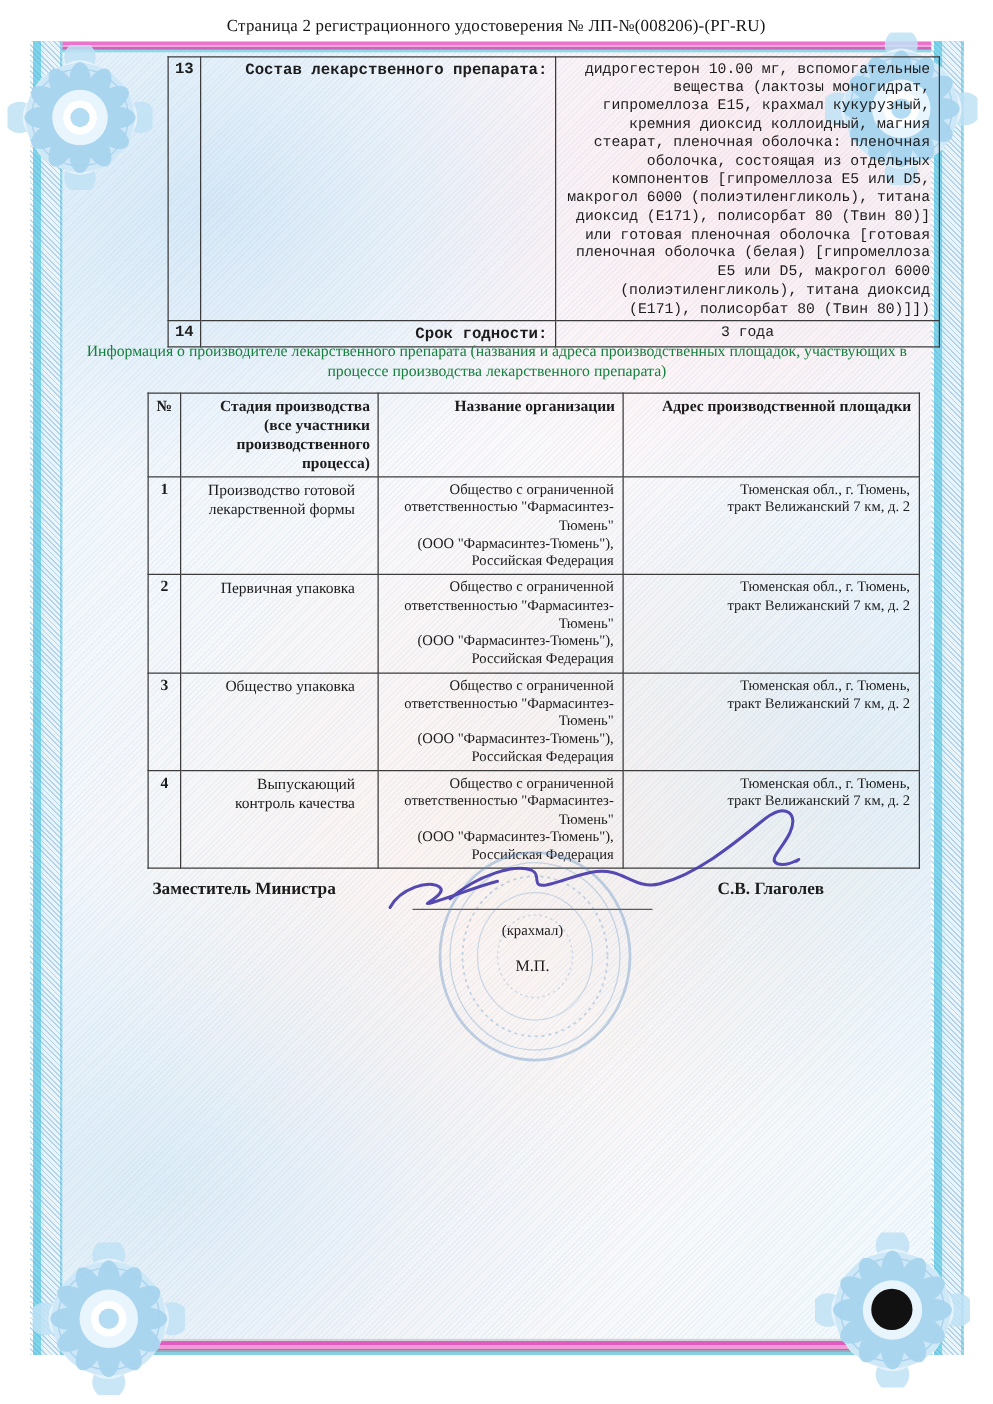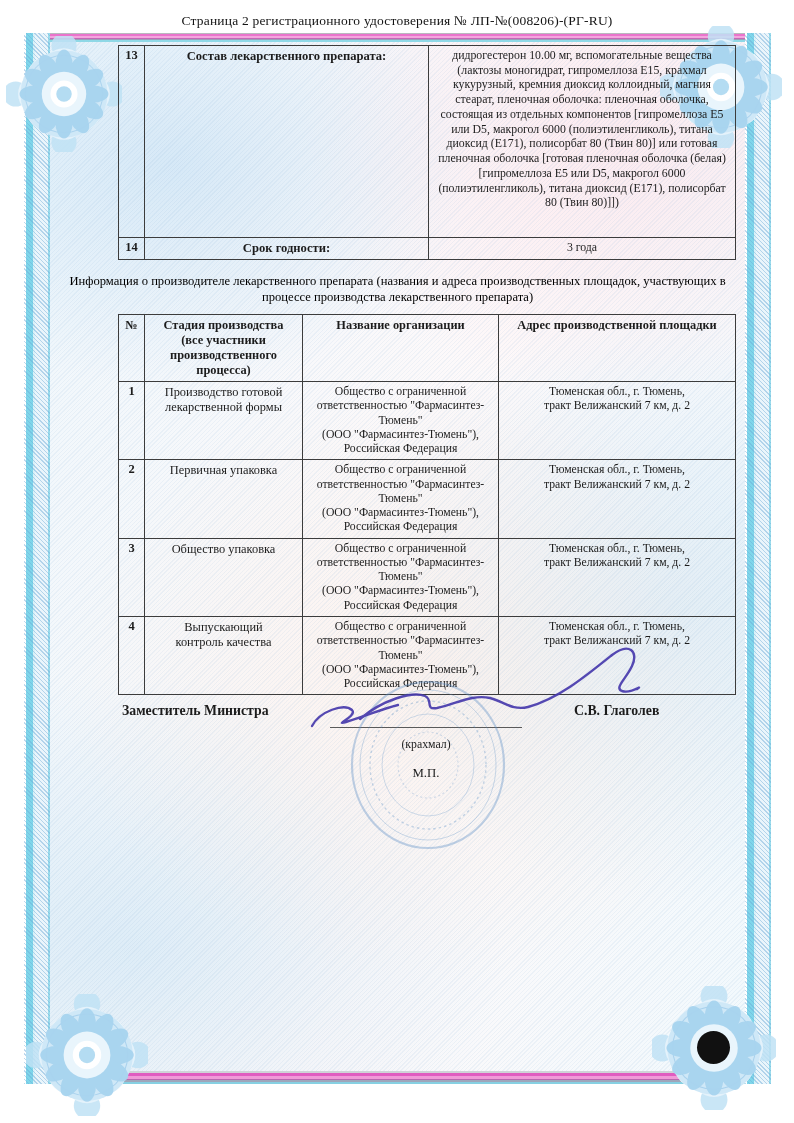--- a/index.html
+++ b/index.html
@@ -37,30 +37,30 @@
       radial-gradient(520px 420px at 55% 62%, rgba(252,236,226,.50), rgba(252,236,226,0) 72%),
       radial-gradient(500px 420px at 90% 55%, rgba(185,220,242,.38), rgba(185,220,242,0) 70%),
       radial-gradient(520px 380px at 12% 88%, rgba(185,220,242,.42), rgba(185,220,242,0) 72%),
       linear-gradient(105deg, rgba(210,232,246,.35), rgba(250,236,238,.30) 55%, rgba(214,236,248,.32));
   }
   
   .rosette { position:absolute; z-index:1; }
   
   .content { position:absolute; inset:0; z-index:2; }
   table { border-collapse:collapse; table-layout:fixed; background:transparent; }
-  td, th { border:1px solid #3c3c3c; vertical-align:top; text-align:center; }
+  td, th { border:1px solid #3c3c3c; vertical-align:top; text-align:right; }
   .num-cell { text-align:center; font-weight:bold; font-size:12.5px; padding:2px 2px; }
-  .drug-table { position:absolute; left:118px; top:45px; width:617px; }
+  .drug-table { position:absolute; left:134px; top:45px; width:617px;font-family:Liberation Mono, monospace; }
   .drug-table .label-cell { font-weight:bold; font-size:12.6px; padding:3px 6px; }
   .drug-table .value-cell { font-size:11.8px; line-height:1.25; padding:2px 7px; }
   .row-13 { height:192px; } .row-14 { height:21px;margin-top:30px; }
   .row-14 .value-cell { text-align:center; }
   .intro-par {
     position:absolute; left:60px; top:273px; width:675px;
-    text-align:center; font-size:12.6px; line-height:1.28; color:#000000;
+    text-align:center; font-size:12.6px; line-height:1.28; color:#15803d;
   }
   .mfr-table { position:absolute; left:118px; top:314px; width:617px; }
   .mfr-table th { font-weight:bold; font-size:12.4px; padding:3px 6px; white-space:pre-line; }
   .mfr-table th.num-h { text-align:center; }
   .mfr-table .stage-cell { font-size:12.4px; padding:3px 18px; white-space:pre-line; }
   .mfr-table .org-cell, .mfr-table .addr-cell { font-size:11.7px; line-height:1.22; padding:3px 7px; white-space:pre-line;margin-top:19px; }
   .mfr-header-row { height:65px; }
   .mfr-row { height:70px; }
   
   .sig-title { position:absolute; left:122px; top:703px; font-weight:bold; font-size:13.8px; }

